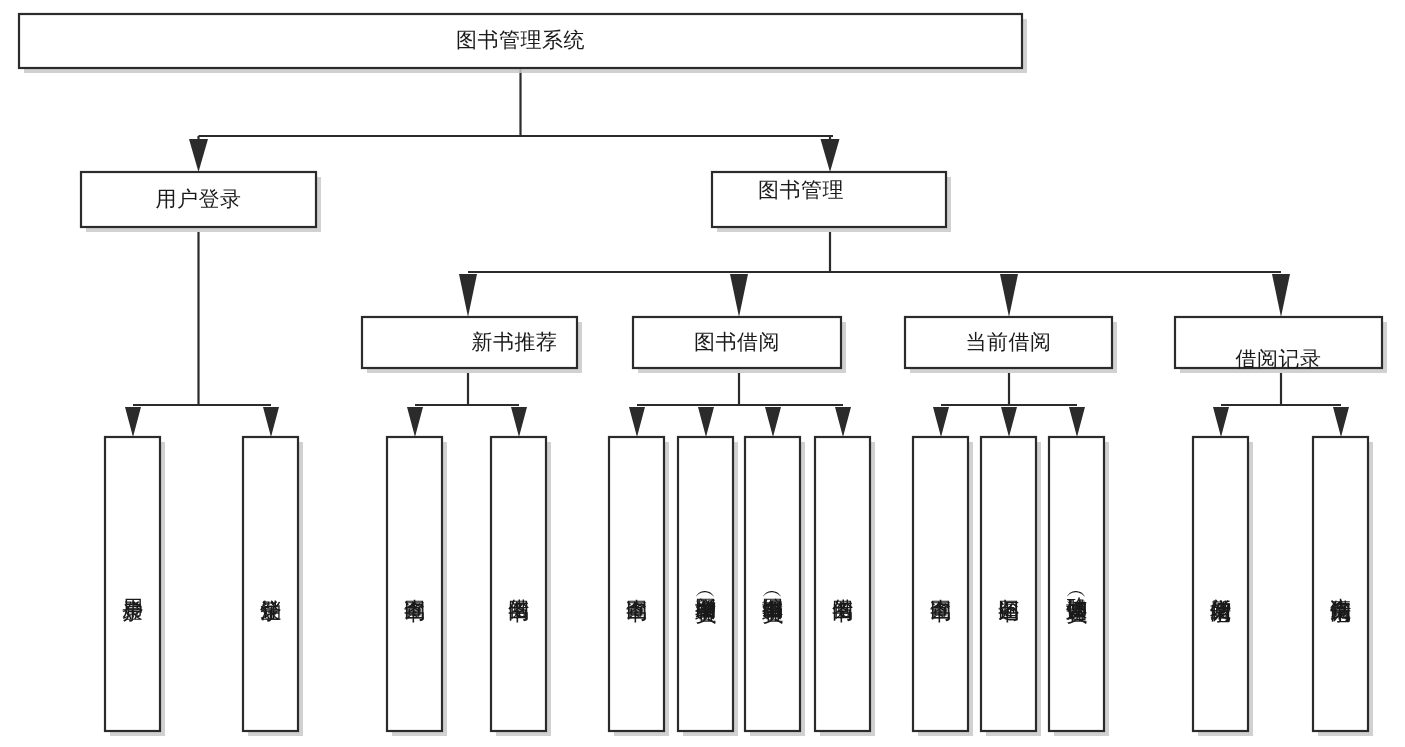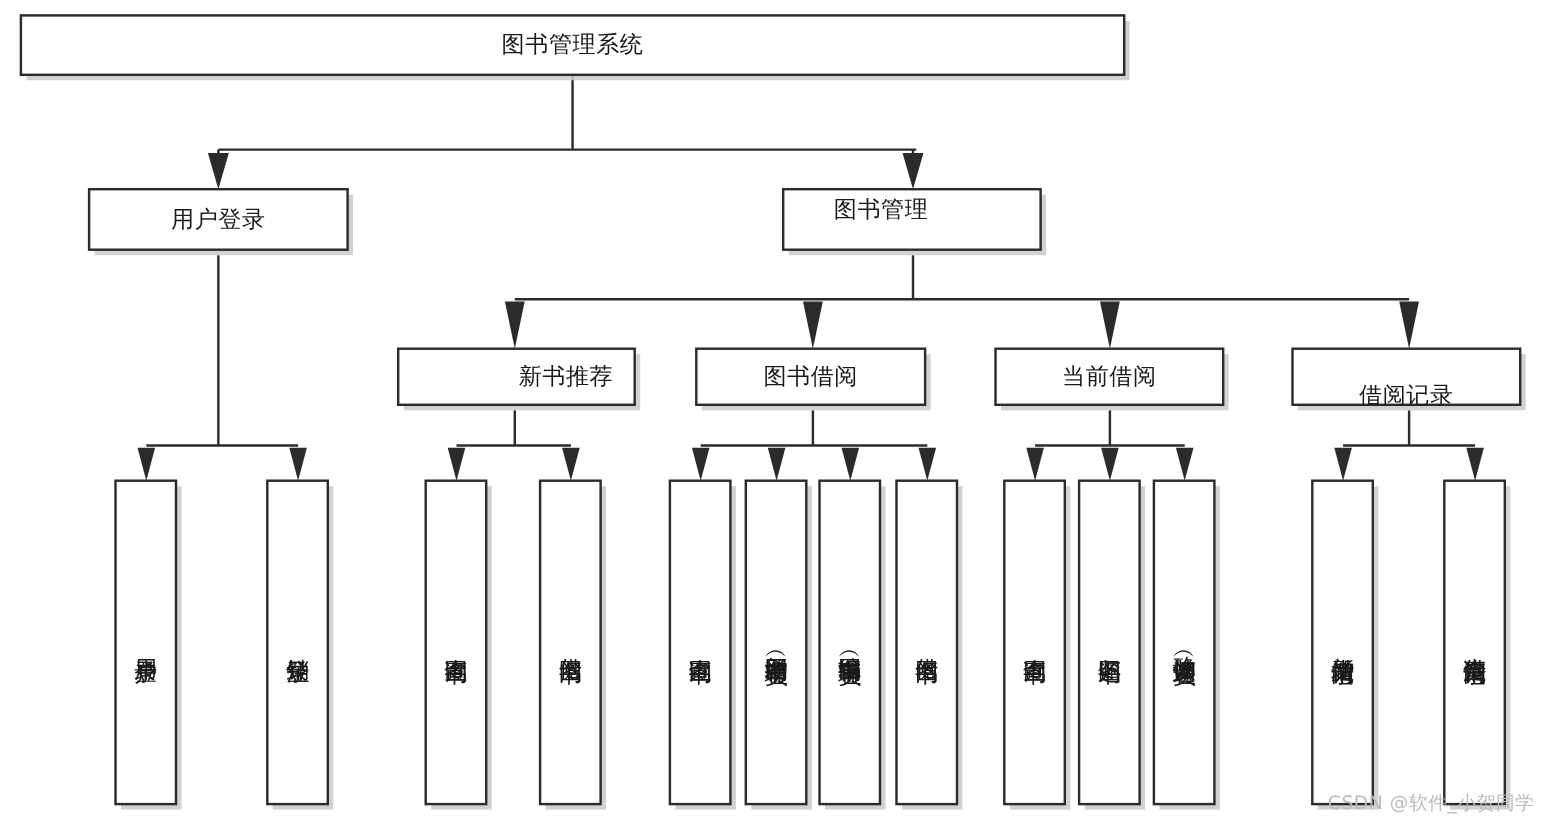--- a/index.html
+++ b/index.html
@@ -254,14 +254,13 @@
   <div class="node-label-v" style="left:745px; top:437px; width:55px; height:294px;">编辑图书（管理员）</div>
   <div class="node-label-v" style="left:815px; top:437px; width:55px; height:294px;">借阅图书</div>
 
   <div class="node-label-v" style="left:913px; top:437px; width:55px; height:294px;">查询图书</div>
   <div class="node-label-v" style="left:981px; top:437px; width:55px; height:294px;">归还图书</div>
   <div class="node-label-v" style="left:1049px; top:437px; width:55px; height:294px;">确认归还（管理员）</div>
 
   <div class="node-label-v" style="left:1193px; top:437px; width:55px; height:294px;">新增借阅记录</div>
   <div class="node-label-v" style="left:1313px; top:437px; width:55px; height:294px;">查询借阅记录</div>
 
-  <div class="watermark">CSDN @软件_小贺同学</div>
 </div>
 
 </body></html>

